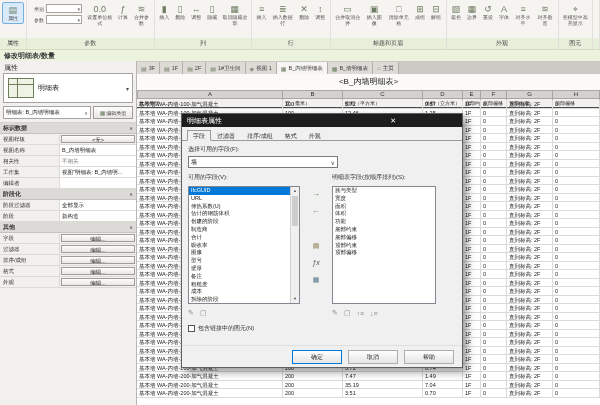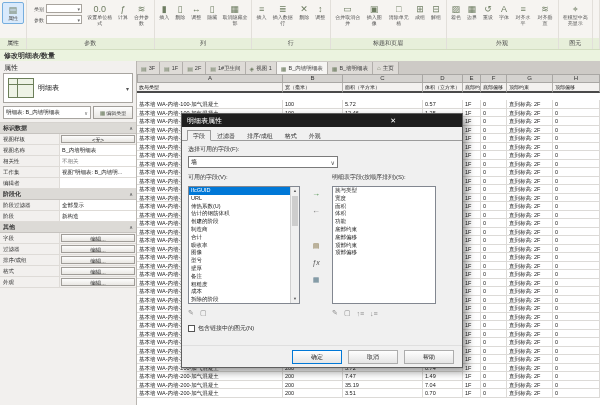--- a/index.html
+++ b/index.html
@@ -362,20 +362,21 @@
         </div>
         <div class="vtab">
           <span class="vticon">▦</span>
           <span class="vtlabel">B_墙明细表</span>
         </div>
         <div class="vtab">
           <span class="vticon">⌂</span>
           <span class="vtlabel">主页</span>
         </div>
       </div>
+    <div class="sched-title">&lt;B_内墙明细表&gt;</div>
     <div class="trow lrow" id="letter-row">
         <div class="lcell" style="width: 146px;">A</div>
         <div class="lcell" style="width: 60px;">B</div>
         <div class="lcell" style="width: 80px;">C</div>
         <div class="lcell" style="width: 40px;">D</div>
         <div class="lcell" style="width: 18px;">E</div>
         <div class="lcell" style="width: 26px;">F</div>
         <div class="lcell" style="width: 46px;">G</div>
         <div class="lcell" style="width: 47px;">H</div>
       </div>

